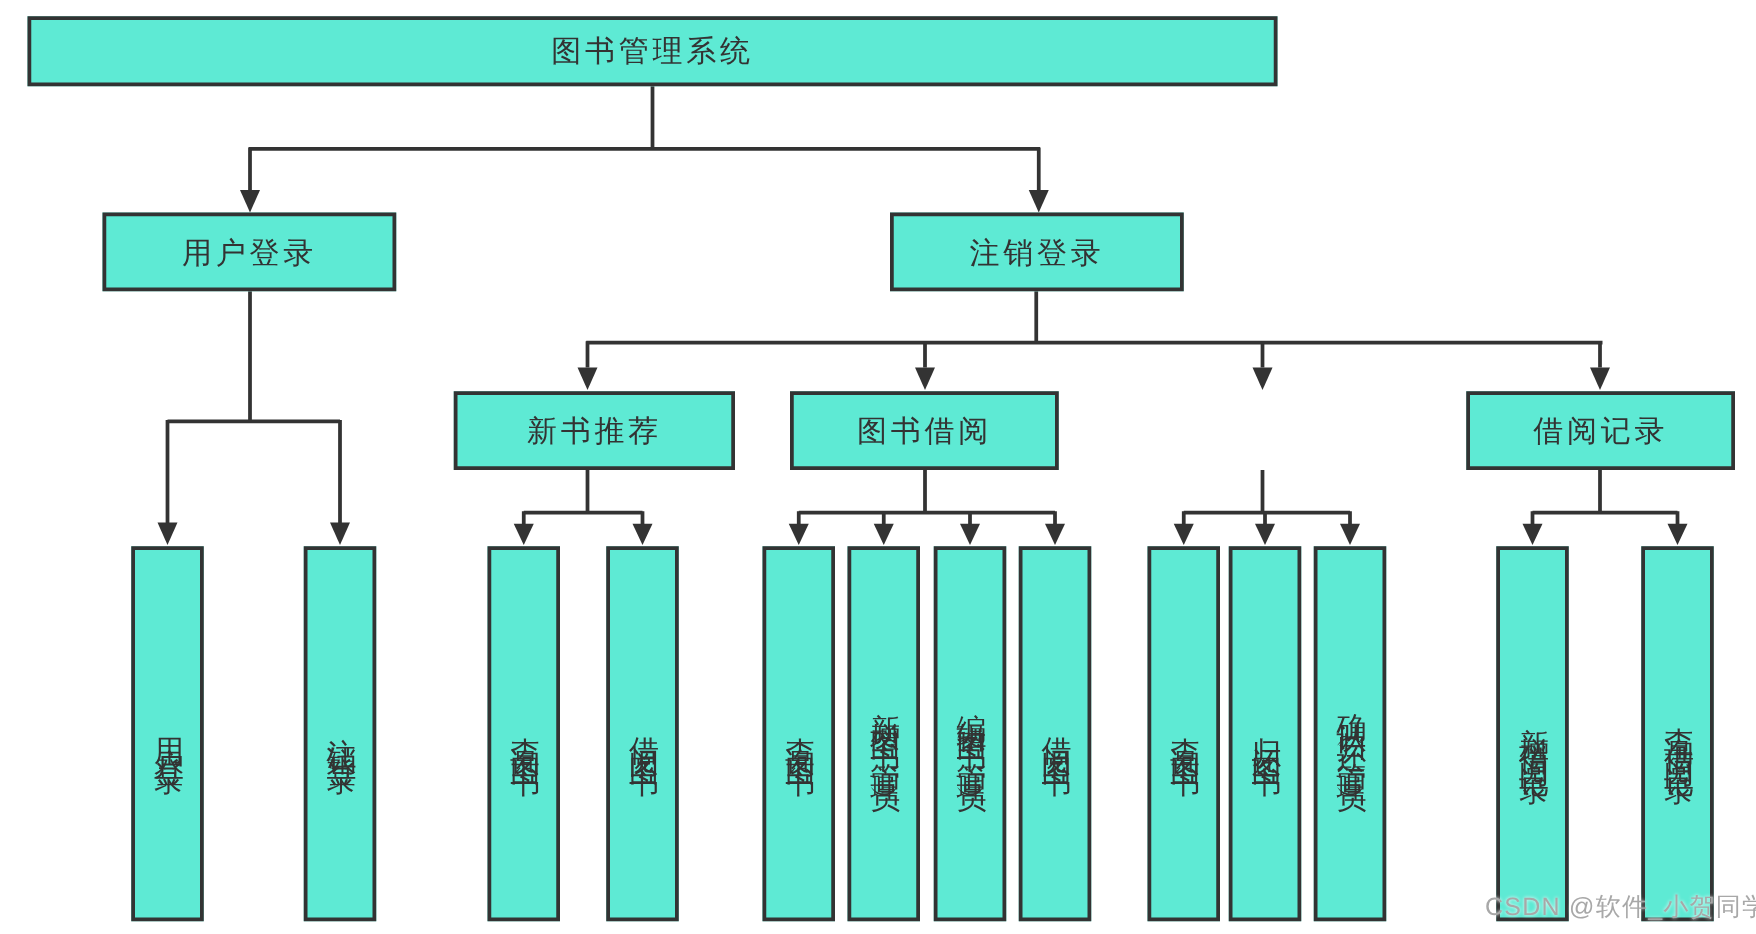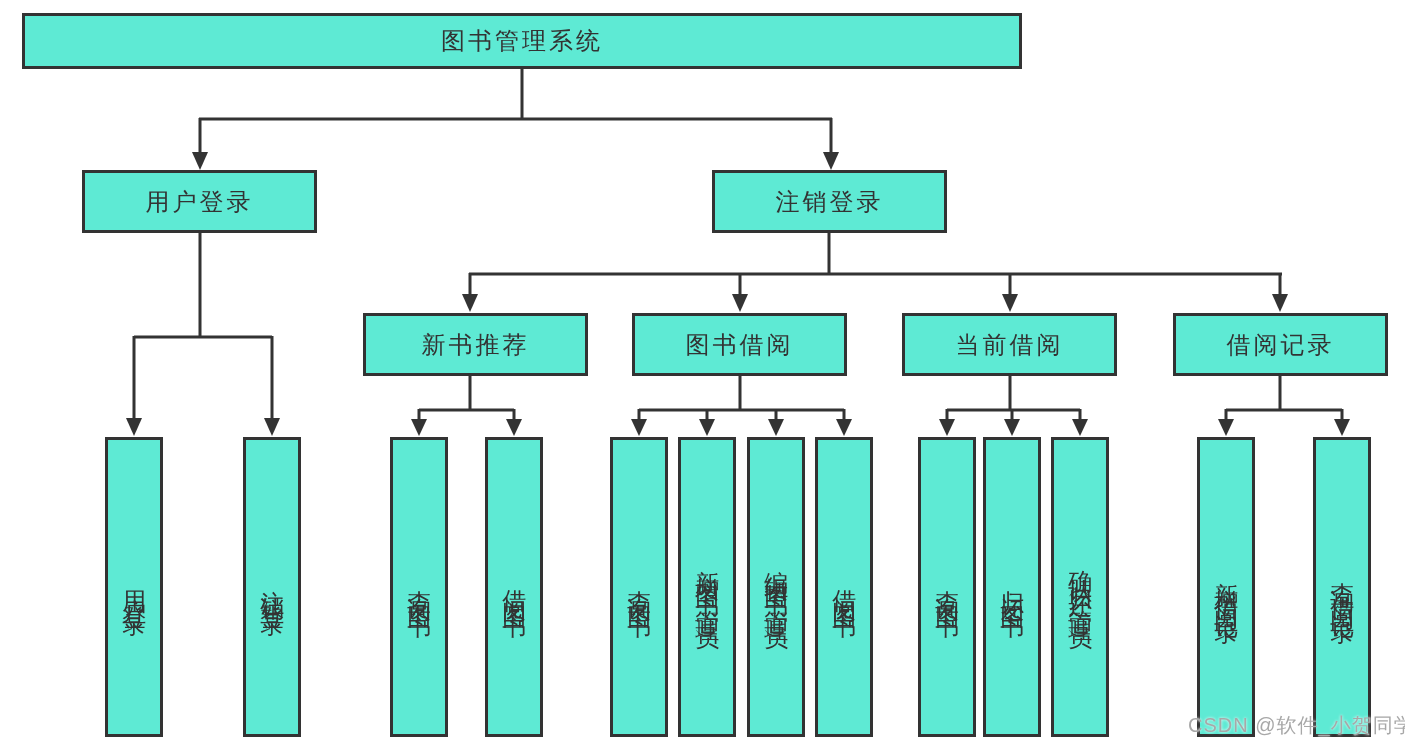--- a/index.html
+++ b/index.html
@@ -100,21 +100,20 @@
     <polygon class="chead" points="1334,419 1350,419 1342,436"></polygon>
   </svg>
 
   <div class="node h-node root-node">图书管理系统</div>
 
   <div class="node h-node" style="left:82px; top:170px; width:235px; height:63px;">用户登录</div>
   <div class="node h-node" style="left:712px; top:170px; width:235px; height:63px;">注销登录</div>
 
   <div class="node h-node" style="left:363px; top:313px; width:225px; height:63px;">新书推荐</div>
   <div class="node h-node" style="left:632px; top:313px; width:215px; height:63px;">图书借阅</div>
-  <div class="node h-node" style="left:902px; top:313px; width:215px; height:63px;">当前借阅</div>
   <div class="node h-node" style="left:1173px; top:313px; width:215px; height:63px;">借阅记录</div>
 
   <div class="node leaf" style="left:105px;">用户登录</div>
   <div class="node leaf" style="left:243px;">注销登录</div>
 
   <div class="node leaf" style="left:390px;">查询图书</div>
   <div class="node leaf" style="left:485px;">借阅图书</div>
 
   <div class="node leaf" style="left:610px;">查询图书</div>
   <div class="node leaf" style="left:678px;">新增图书（管理员）</div>

